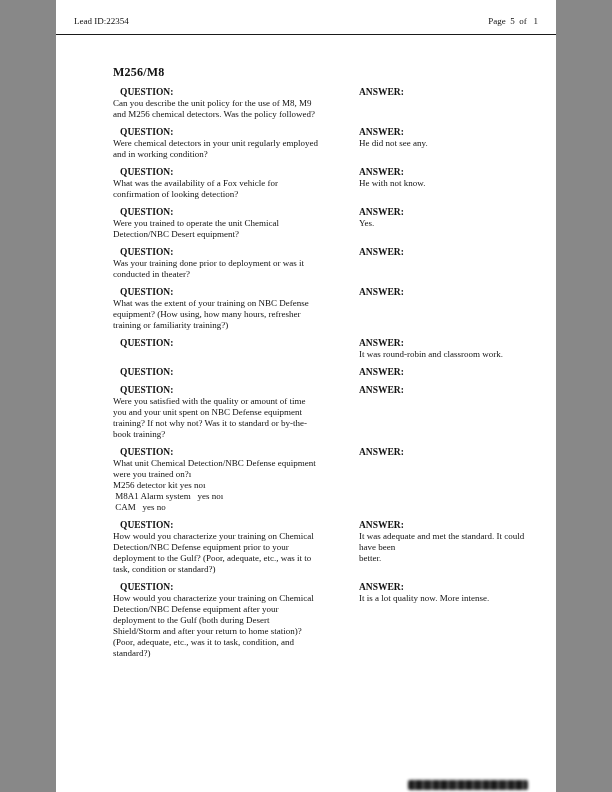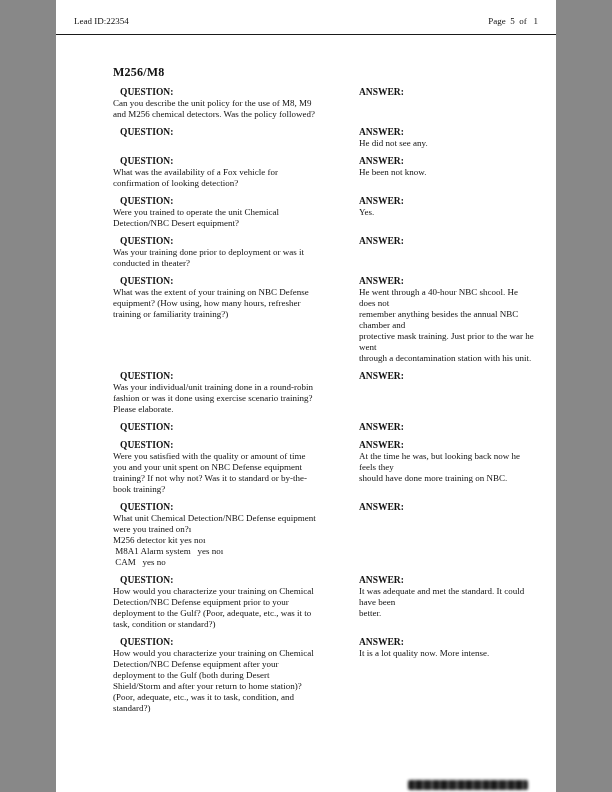--- a/index.html
+++ b/index.html
@@ -53,36 +53,38 @@
       </div>
       <div class="col">
         <div class="label">ANSWER:</div>
         <div class="body-text"></div>
       </div>
     </div>
 
     <div class="qa-block">
       <div class="col">
         <div class="label q-label">QUESTION:</div>
+        <div class="body-text">Were chemical detectors in your unit regularly employed
+and in working condition?</div>
       </div>
       <div class="col">
         <div class="label">ANSWER:</div>
         <div class="body-text">He did not see any.</div>
       </div>
     </div>
 
     <div class="qa-block">
       <div class="col">
         <div class="label q-label">QUESTION:</div>
         <div class="body-text">What was the availability of a Fox vehicle for
 confirmation of looking detection?</div>
       </div>
       <div class="col">
         <div class="label">ANSWER:</div>
-        <div class="body-text">He been not know.</div>
+        <div class="body-text">He with not know.</div>
       </div>
     </div>
 
     <div class="qa-block">
       <div class="col">
         <div class="label q-label">QUESTION:</div>
         <div class="body-text">Were you trained to operate the unit Chemical
 Detection/NBC Desert equipment?</div>
       </div>
       <div class="col">
@@ -105,36 +107,30 @@
 
     <div class="qa-block">
       <div class="col">
         <div class="label q-label">QUESTION:</div>
         <div class="body-text">What was the extent of your training on NBC Defense
 equipment?  (How using, how many hours, refresher
 training or familiarity training?)</div>
       </div>
       <div class="col">
         <div class="label">ANSWER:</div>
-        <div class="body-text">He went through a 40-hour NBC shcool.  He does not
-remember anything besides the annual NBC chamber and
-protective mask training.  Just prior to the war he went
-through a decontamination station with his unit.</div>
-      </div>
-    </div>
-
-    <div class="qa-block">
-      <div class="col">
-        <div class="label q-label">QUESTION:</div>
-        <div class="body-text">Was your individual/unit training done in a round-robin
-fashion or was it done using exercise scenario training?
-Please elaborate.</div>
-      </div>
-      <div class="col">
-        <div class="label">ANSWER:</div>
+      </div>
+    </div>
+
+    <div class="qa-block">
+      <div class="col">
+        <div class="label q-label">QUESTION:</div>
+      </div>
+      <div class="col">
+        <div class="label">ANSWER:</div>
+        <div class="body-text">It was round-robin and classroom work.</div>
       </div>
     </div>
 
     <div class="qa-block">
       <div class="col">
         <div class="label q-label">QUESTION:</div>
       </div>
       <div class="col">
         <div class="label">ANSWER:</div>
       </div>
@@ -143,22 +139,20 @@
     <div class="qa-block">
       <div class="col">
         <div class="label q-label">QUESTION:</div>
         <div class="body-text">Were you satisfied with the quality or amount of time
 you and your unit spent on NBC Defense equipment
 training?  If not why not?  Was it to standard or by-the-
 book training?</div>
       </div>
       <div class="col">
         <div class="label">ANSWER:</div>
-        <div class="body-text">At the time he was, but looking back now he feels they
-should have done more training on NBC.</div>
       </div>
     </div>
 
     <div class="qa-block">
       <div class="col">
         <div class="label q-label">QUESTION:</div>
         <div class="body-text">What unit Chemical Detection/NBC Defense equipment
 were you trained on?ı
 M256 detector kit yes noı
 &nbsp;M8A1 Alarm system&nbsp;&nbsp; yes noı

